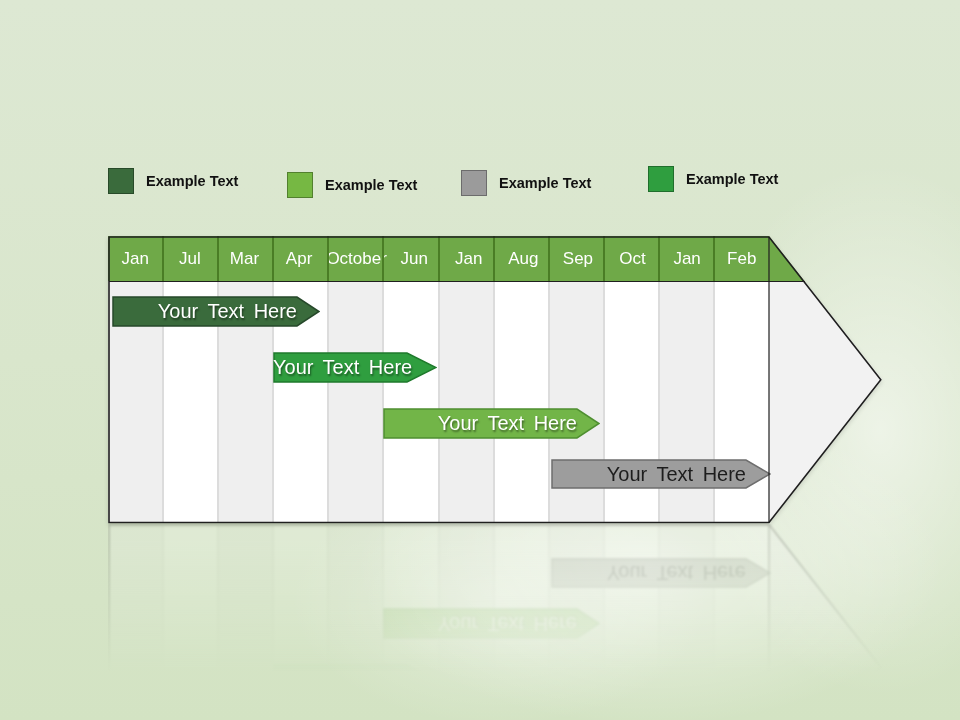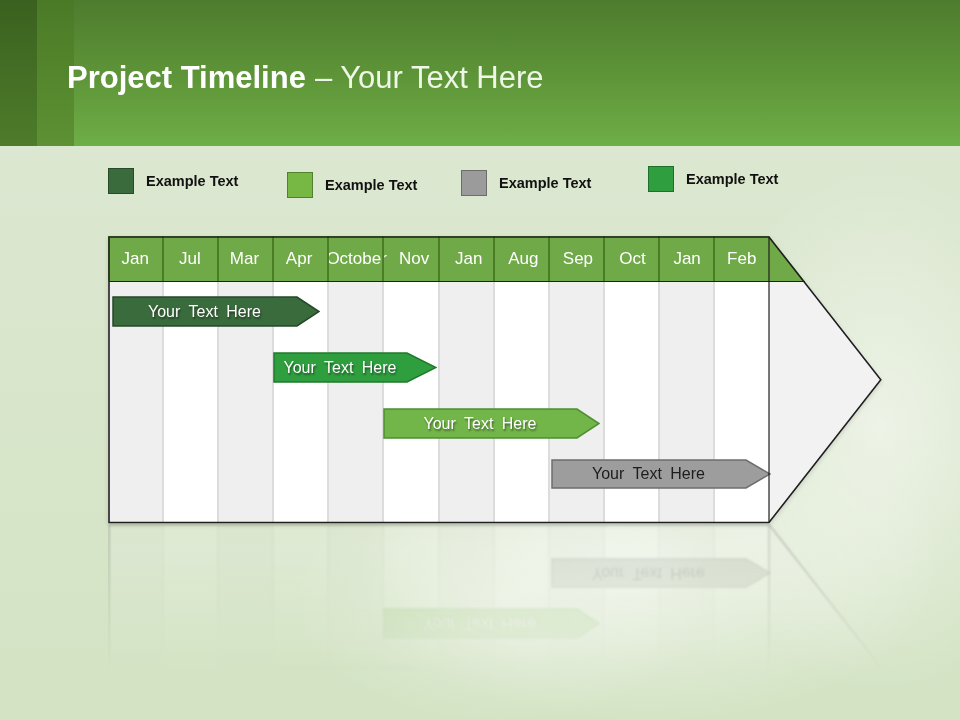--- a/index.html
+++ b/index.html
@@ -35,39 +35,32 @@
   .tl-tip-fill{position:absolute;top:0;left:661px;width:113px;height:287px;background:#f2f2f2;}
   .tl-header{position:absolute;left:0;top:0;width:774px;height:45px;background:#6fa948;}
   .tl-months{position:absolute;left:0;top:0;width:661px;height:45px;display:flex;}
   .month-cell{flex:1;text-align:center;line-height:45px;font-size:17px;color:#ffffff;}
   .sep-h{position:absolute;top:0;height:45px;width:2px;background:#4a7d25;}
   .sep-b{position:absolute;top:45px;height:242px;width:2px;background:#dcdcdc;}
   .tl-outline{position:absolute;left:0;top:0;}
   
   .bar{position:absolute;}
   .bar svg{position:absolute;left:0;top:0;display:block;}
-  .bar-label{position:absolute;left:0;top:0;text-align:center;font-size:16px;word-spacing:4px;white-space:nowrap;}
+  .bar-label{position:absolute;left:0;top:0;text-align:right;font-size:20px;word-spacing:4px;white-space:nowrap;}
   .bar-label.lite{text-shadow:1px 1.5px 2px rgba(0,0,0,.45);}
   
   .timeline.reflection{top:524px;z-index:1;opacity:.22;transform:scaleY(-1);filter:blur(1.2px);
     -webkit-mask-image:linear-gradient(to bottom,transparent 48%,#000 94%);
     mask-image:linear-gradient(to bottom,transparent 48%,#000 94%);}
 </style>
 </head>
 <body>
 
 <div class="slide">
 
-  <div class="header-band">
-    <div class="accent-1"></div>
-    <div class="accent-2"></div>
-    <div class="slide-title">
-      <span class="title-bold">Project Timeline</span><span class="title-rest">– Your Text Here</span>
-    </div>
-  </div>
 
   <div class="legend">
     <div class="legend-item li-1">
       <span class="legend-swatch" style="background: rgb(58, 107, 60);"></span>
       <span class="legend-label">Example Text</span>
     </div>
     <div class="legend-item li-2">
       <span class="legend-swatch" style="background: rgb(118, 184, 67);"></span>
       <span class="legend-label">Example Text</span>
     </div>
@@ -156,21 +149,21 @@
           <div class="tl-stripe" style="left: 605.917px; width: 55.5833px; background: rgb(255, 255, 255);"></div>
         </div>
       <div class="tl-tip-fill" style="background: rgb(242, 242, 242);"></div>
       <div class="tl-header" style="background: rgb(111, 169, 72);">
         <div class="tl-months" id="months">
             <div class="month-cell">Jan</div>
             <div class="month-cell">Jul</div>
             <div class="month-cell">Mar</div>
             <div class="month-cell">Apr</div>
             <div class="month-cell">October</div>
-            <div class="month-cell">Nov</div>
+            <div class="month-cell">Jun</div>
             <div class="month-cell">Jan</div>
             <div class="month-cell">Aug</div>
             <div class="month-cell">Sep</div>
             <div class="month-cell">Oct</div>
             <div class="month-cell">Jan</div>
             <div class="month-cell">Feb</div>
           </div>
         <div id="seps-h">
             <div class="sep-h" style="left: 54.0833px; background: rgb(74, 125, 37);"></div>
             <div class="sep-h" style="left: 109.167px; background: rgb(74, 125, 37);"></div>

